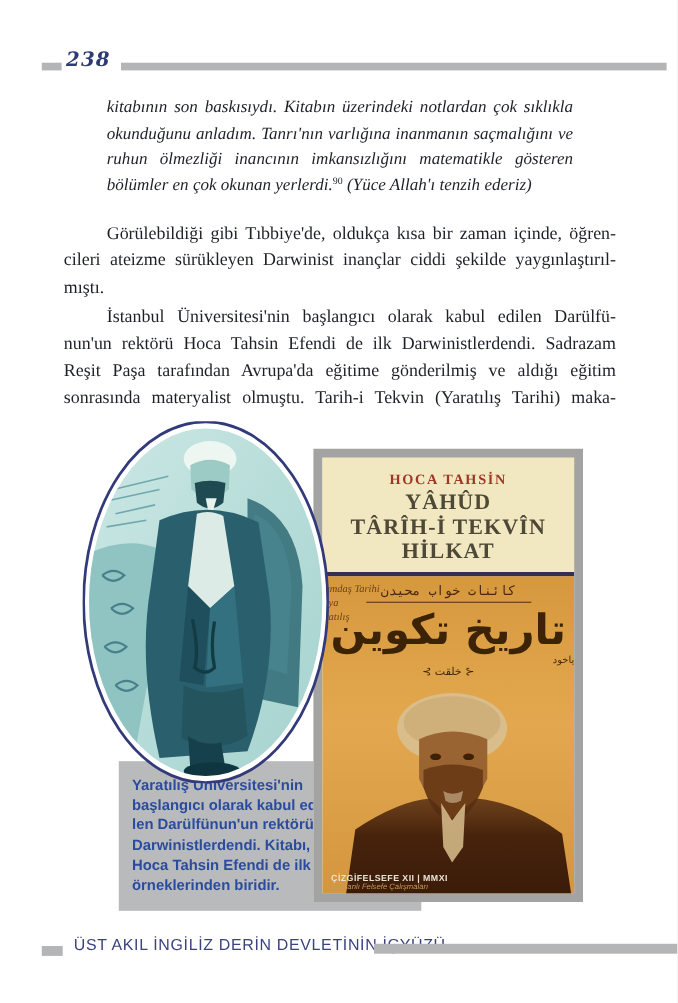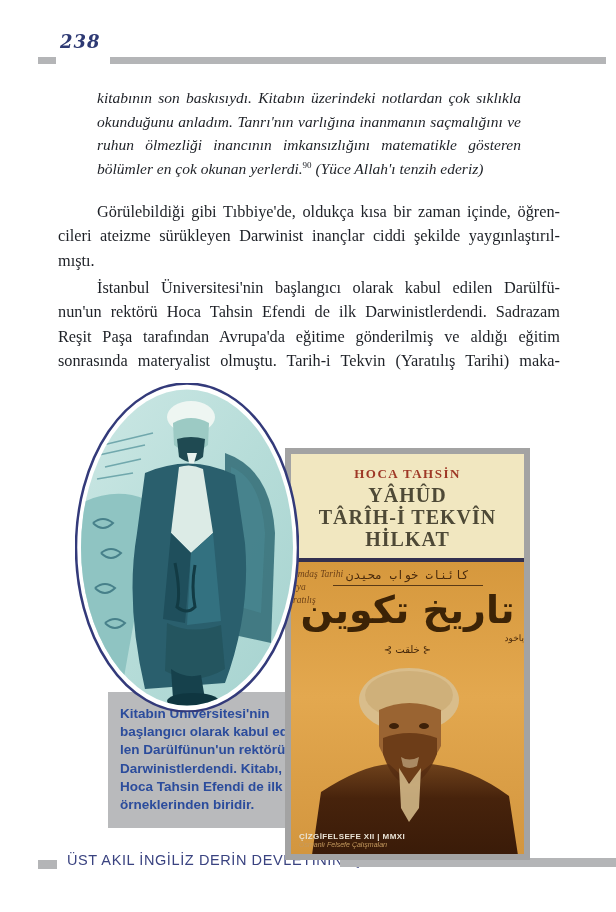--- a/index.html
+++ b/index.html
@@ -4,21 +4,21 @@
 <style>
   html,body{margin:0;padding:0;background:#e8e8e8;}
   .page{
     position:relative;width:616px;height:912px;background:#ffffff;
     margin:0 auto;overflow:hidden;
     font-family:"Liberation Serif", serif;color:#1d2026;
   }
   
   .graybar{position:absolute;background:#b4b5b7;}
   .page-number{
-    position:absolute;left:60px;top:31px;
+    position:absolute;left:60px;top:44px;
     font-family:"DejaVu Serif", serif;font-style:italic;font-weight:bold;
     font-size:18px;color:#2e3a74;letter-spacing:1px;
   }
   .footer-title{
     position:absolute;left:67px;top:852px;
     font-family:"Liberation Sans", sans-serif;
     font-size:14.5px;color:#3a4380;letter-spacing:0.6px;white-space:nowrap;
   }
   
   .quote{position:absolute;left:97px;top:86px;width:424px;
@@ -34,22 +34,22 @@
     position:absolute;left:108px;top:692px;width:275px;height:136px;
     background:#b9babc;z-index:1;
   }
   .caption-text{
     position:absolute;left:12px;top:13px;width:190px;
     font-family:"Liberation Sans", sans-serif;font-weight:bold;
     font-size:13.5px;line-height:18.2px;color:#2b4c9c;white-space:nowrap;
   }
   .book-cover{
     position:absolute;left:285px;top:408px;width:245px;height:412px;
-    border:6px solid #a3a3a3;box-sizing:border-box;z-index:2;
-    background:#f1e7c0;overflow:hidden;margin-top:40px;
+    border:8px solid #a3a3a3;box-sizing:border-box;z-index:2;
+    background:#f1e7c0;overflow:hidden;
   }
   .cover-top{position:absolute;left:0;top:0;width:100%;height:104px;background:#f1e7c0;text-align:center;}
   .cover-author{
     margin-top:12px;font-family:"Liberation Serif", serif;font-weight:bold;
     font-size:13px;color:#9e3826;letter-spacing:1.5px;
   }
   .cover-title{
     font-family:"Liberation Serif", serif;font-weight:bold;
     font-size:20px;line-height:22px;color:#4e4936;letter-spacing:1px;margin-top:2px;
   }
@@ -106,21 +106,21 @@
 
   <div class="para" style="top:276px;">
     <div class="jline indent">İstanbul Üniversitesi'nin başlangıcı olarak kabul edilen Darülfü-</div>
     <div class="jline">nun'un rektörü Hoca Tahsin Efendi de ilk Darwinistlerdendi. Sadrazam</div>
     <div class="jline">Reşit Paşa tarafından Avrupa'da eğitime gönderilmiş ve aldığı eğitim</div>
     <div class="jline">sonrasında materyalist olmuştu. Tarih-i Tekvin (Yaratılış Tarihi) maka-</div>
   </div>
 
   <div class="caption-box">
     <div class="caption-text">
-      <div>Kitabın Üniversitesi'nin</div>
+      <div>Yaratılış Üniversitesi'nin</div>
       <div>başlangıcı olarak kabul edi-</div>
       <div>len Darülfünun'un rektörü</div>
       <div>Darwinistlerdendi. Kitabı,</div>
       <div>Hoca Tahsin Efendi de ilk</div>
       <div>örneklerinden biridir.</div>
     </div>
   </div>
 
   <div class="book-cover">
     <div class="cover-top">

